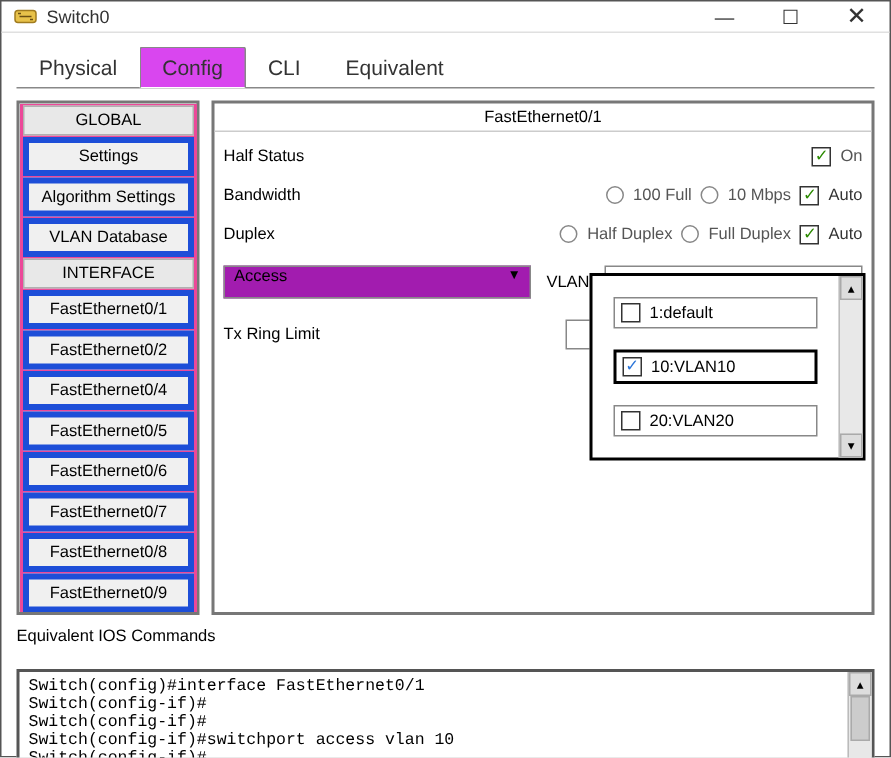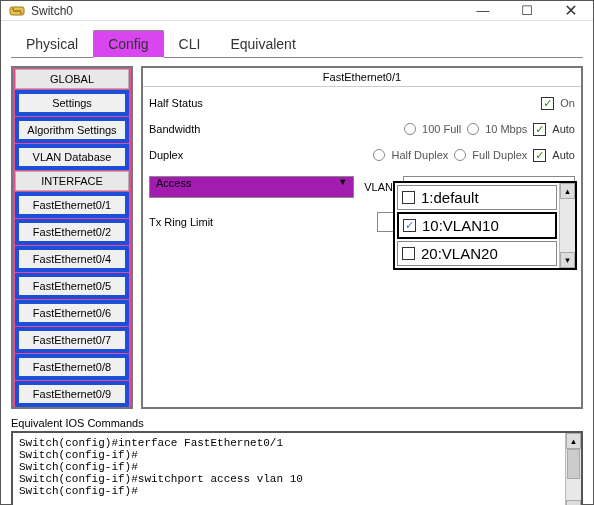--- a/index.html
+++ b/index.html
@@ -47,27 +47,27 @@
 .vlan-label { font-size: 11px; }
 .vlan-combo { width: 172px; height: 22px; border: 1px solid #888; background: #fff; display: flex; align-items: center; padding: 0 6px; justify-content: space-between; }
 
 .txring { display: flex; align-items: center; margin-top: 14px; }
 .txring .label { flex: 0 0 120px; }
 .txinput { width: 50px; height: 20px; border: 1px solid #888; padding: 0 4px; text-align: right; margin-left: auto; margin-right: 148px; background: #fff; }
 
 .dropdown { position: absolute; top: 188px; right: 4px; width: 184px; border: 2px solid #000; background: #fff; z-index: 10; }
 .dd-scroll { display: flex; }
 .dd-items { flex: 1; }
-.dd-item { display: flex; align-items: center; gap: 6px; padding: 3px 4px; border: 1px solid #888; margin: 2px; font-size: 15px; }
+.dd-item { display: flex; align-items: flex-end; gap: 6px; padding: 3px 4px; border: 1px solid #888; margin: 14px; font-size: 11px; }
 .dd-item.sel { border: 2px solid #000; }
 .dd-sb { width: 16px; background: #e8e8e8; display: flex; flex-direction: column; justify-content: space-between; border-left: 1px solid #bbb; }
 .dd-sb .btn { height: 16px; display: flex; align-items: center; justify-content: center; font-size: 9px; background: #ddd; border: 1px solid #aaa; }
 
 .ios-section { margin-top: 8px; }
-.ios-label { font-size: 11px; margin-bottom: 2px; }
+.ios-label { font-size: 11px; margin-bottom: 16px; }
 .ios-box { border: 2px solid #555; height: 87px; background: #fff; display: flex; }
 .ios-text { flex: 1; font-family: "Courier New", monospace; font-size: 11px; padding: 4px 6px; white-space: pre; overflow: hidden; }
 .ios-sb { width: 16px; background: #e8e8e8; display: flex; flex-direction: column; border-left: 1px solid #bbb; }
 .ios-sb .btn { height: 16px; display: flex; align-items: center; justify-content: center; font-size: 9px; background: #ddd; border: 1px solid #aaa; }
 .ios-sb .track { flex: 1; background: #e8e8e8; position: relative; }
 .ios-sb .thumb { position: absolute; top: 0; left: 1px; right: 1px; height: 30px; background: #ccc; border: 1px solid #aaa; }
 
 .sidebar::-webkit-scrollbar { width: 16px; }
 .sidebar::-webkit-scrollbar-track { background: #e8e8e8; }
 .sidebar::-webkit-scrollbar-thumb { background: #ccc; border: 1px solid #aaa; }

